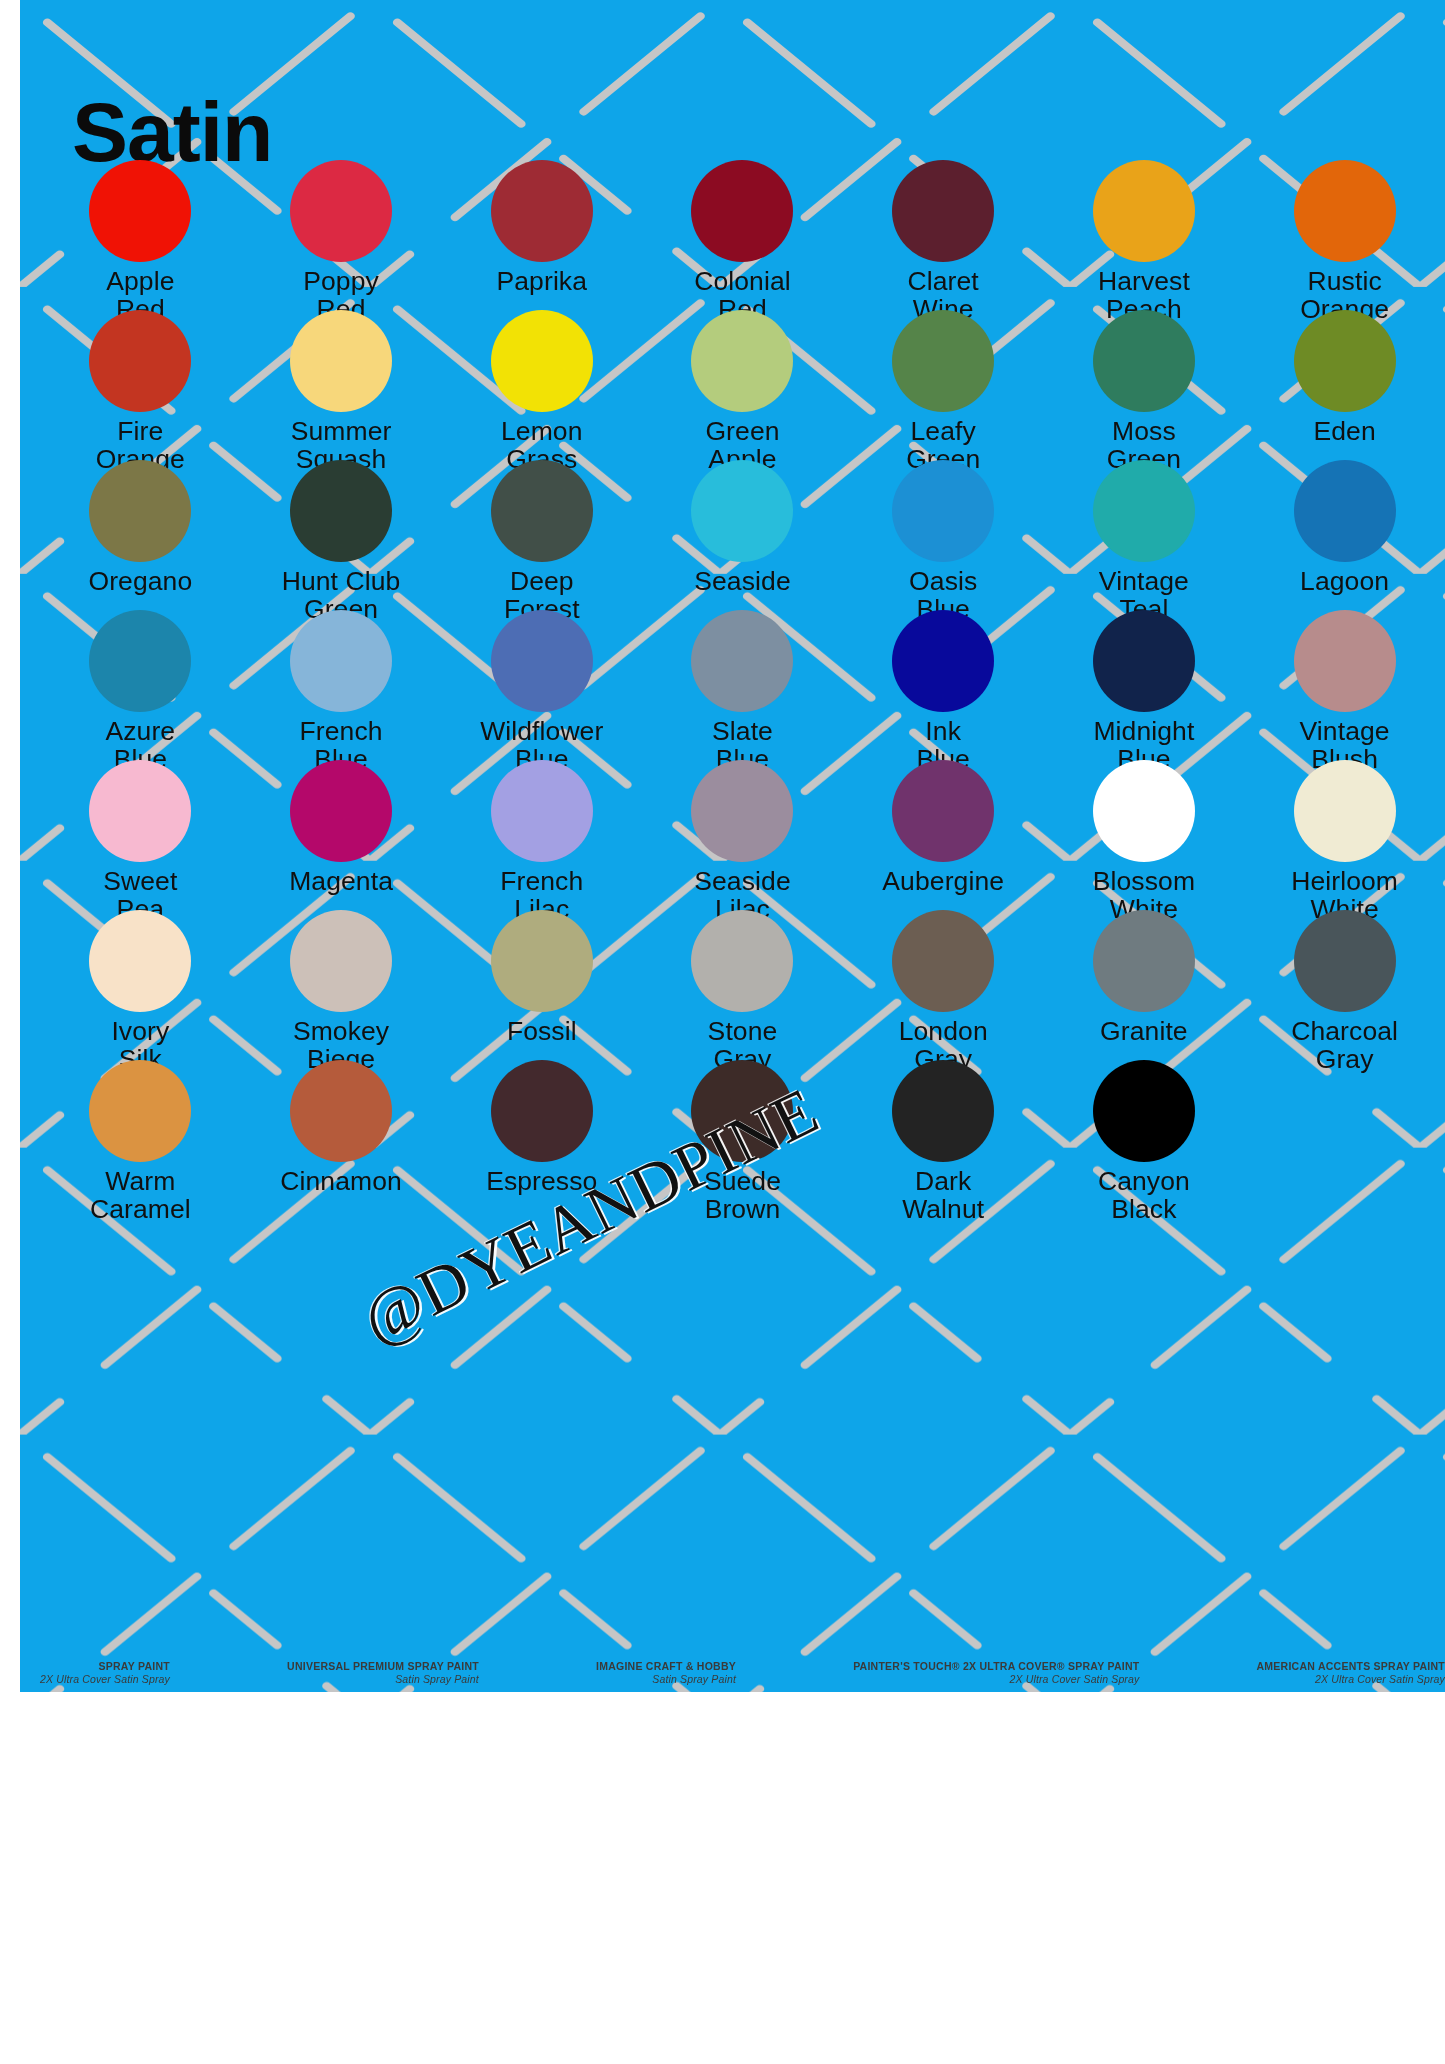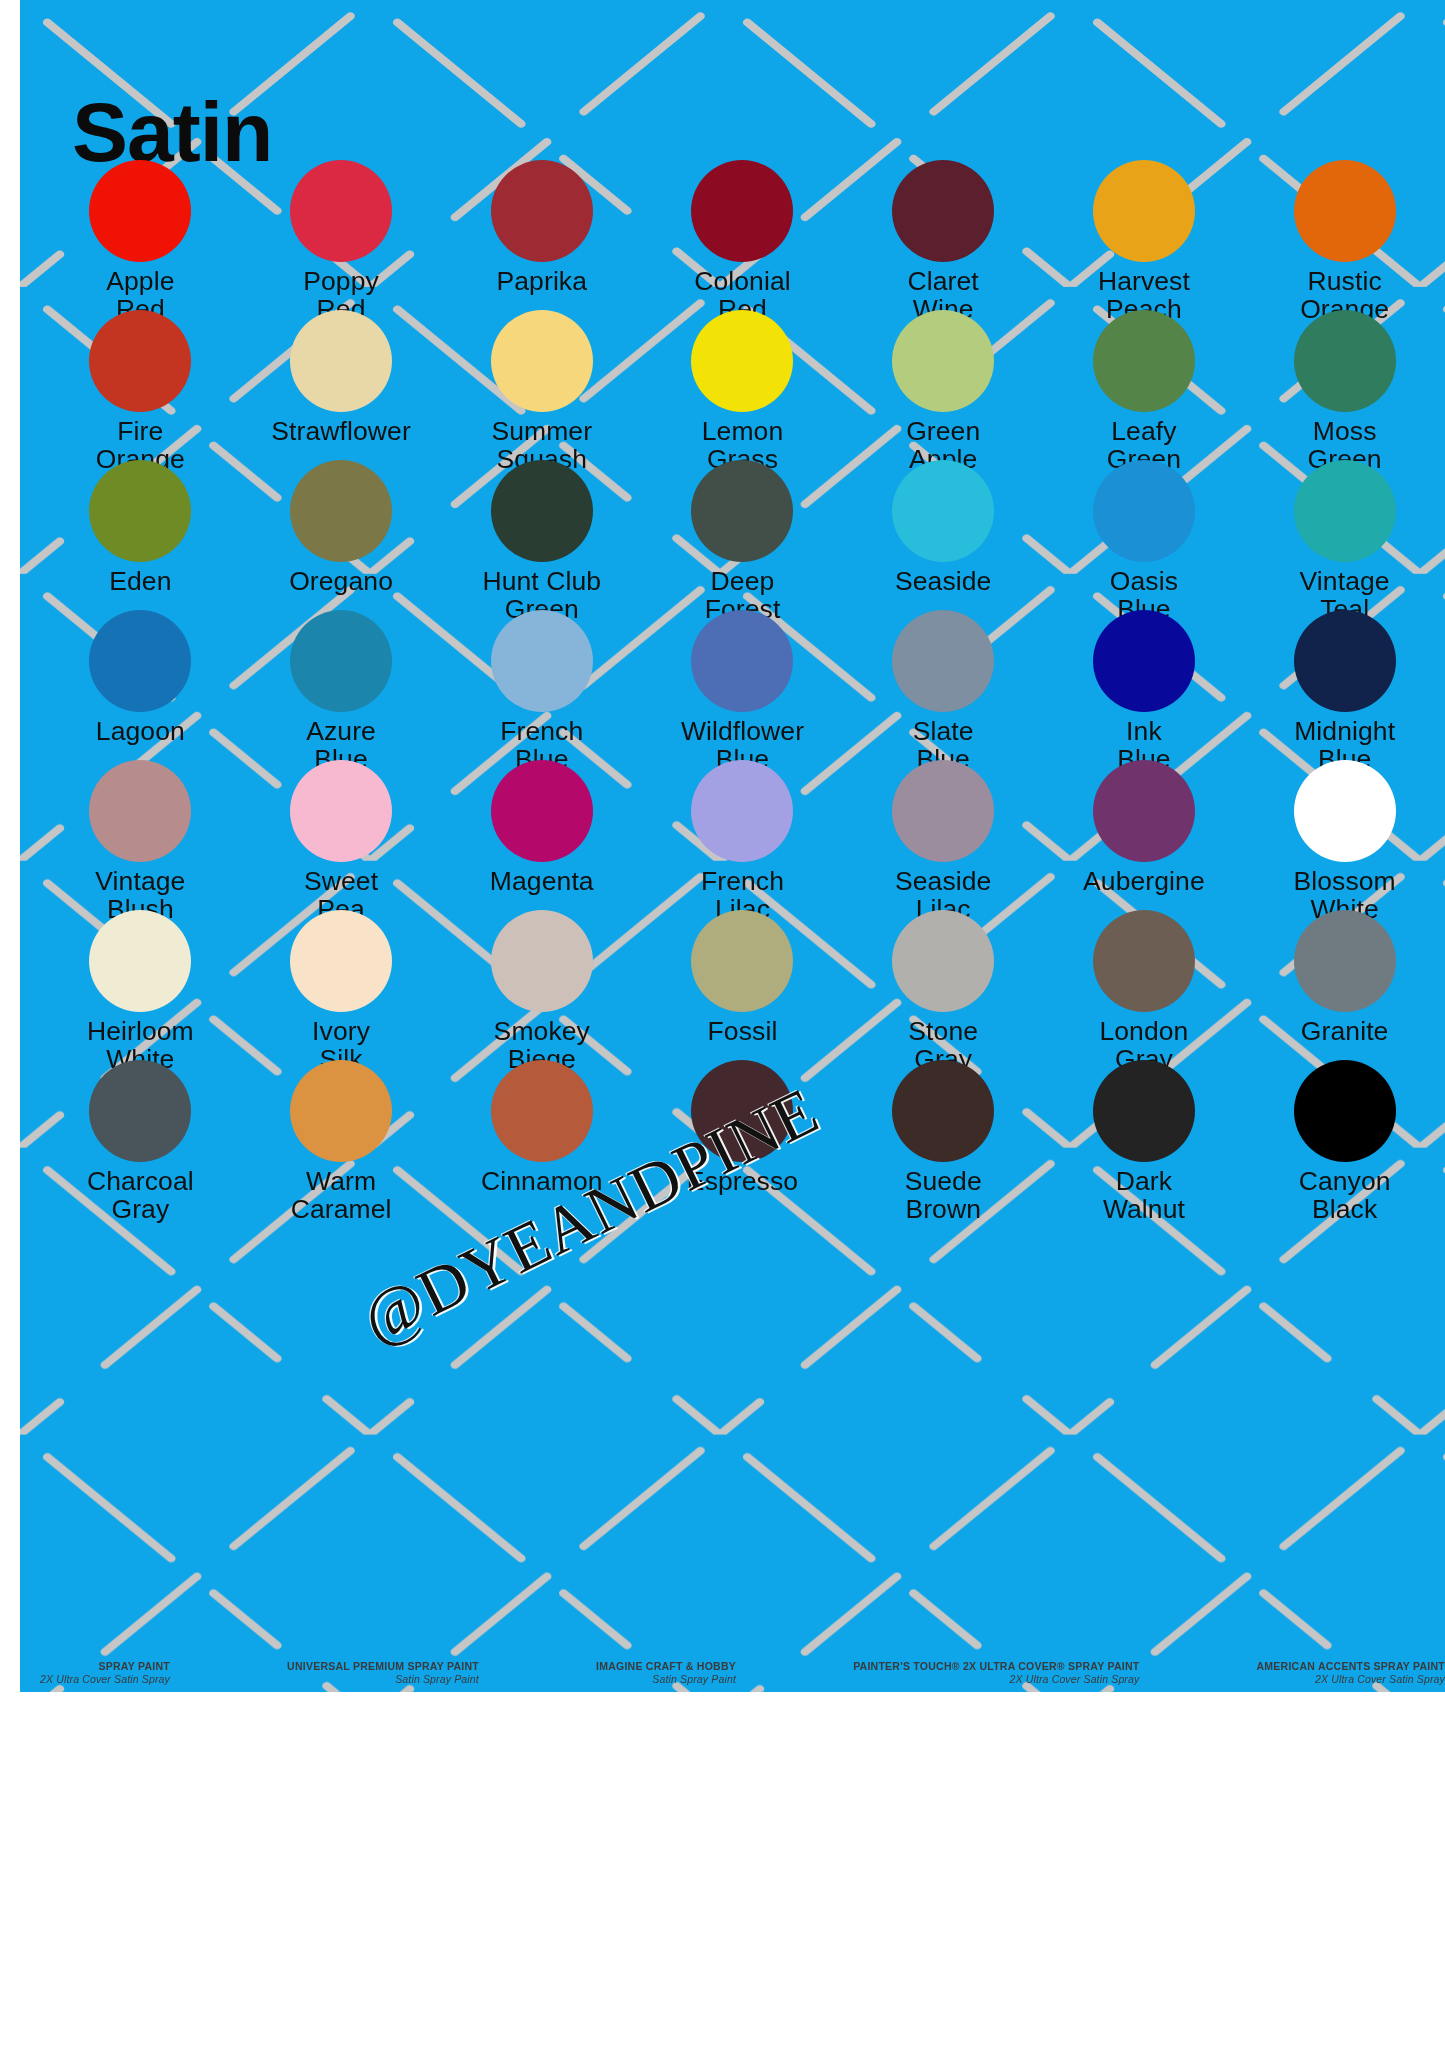--- a/index.html
+++ b/index.html
@@ -181,24 +181,20 @@
         <div class="swatch-dot" style="background: rgb(226, 102, 10);"></div>
         <div class="swatch-label">Rustic
 Orange</div>
       </div>
       <div class="swatch-cell">
         <div class="swatch-dot" style="background: rgb(195, 53, 33);"></div>
         <div class="swatch-label">Fire
 Orange</div>
       </div>
       <div class="swatch-cell">
-        <div class="swatch-dot" style="background: rgb(232, 216, 168);"></div>
-        <div class="swatch-label">Strawflower</div>
-      </div>
-      <div class="swatch-cell">
         <div class="swatch-dot" style="background: rgb(247, 215, 123);"></div>
         <div class="swatch-label">Summer
 Squash</div>
       </div>
       <div class="swatch-cell">
         <div class="swatch-dot" style="background: rgb(242, 226, 5);"></div>
         <div class="swatch-label">Lemon
 Grass</div>
       </div>
       <div class="swatch-cell">

